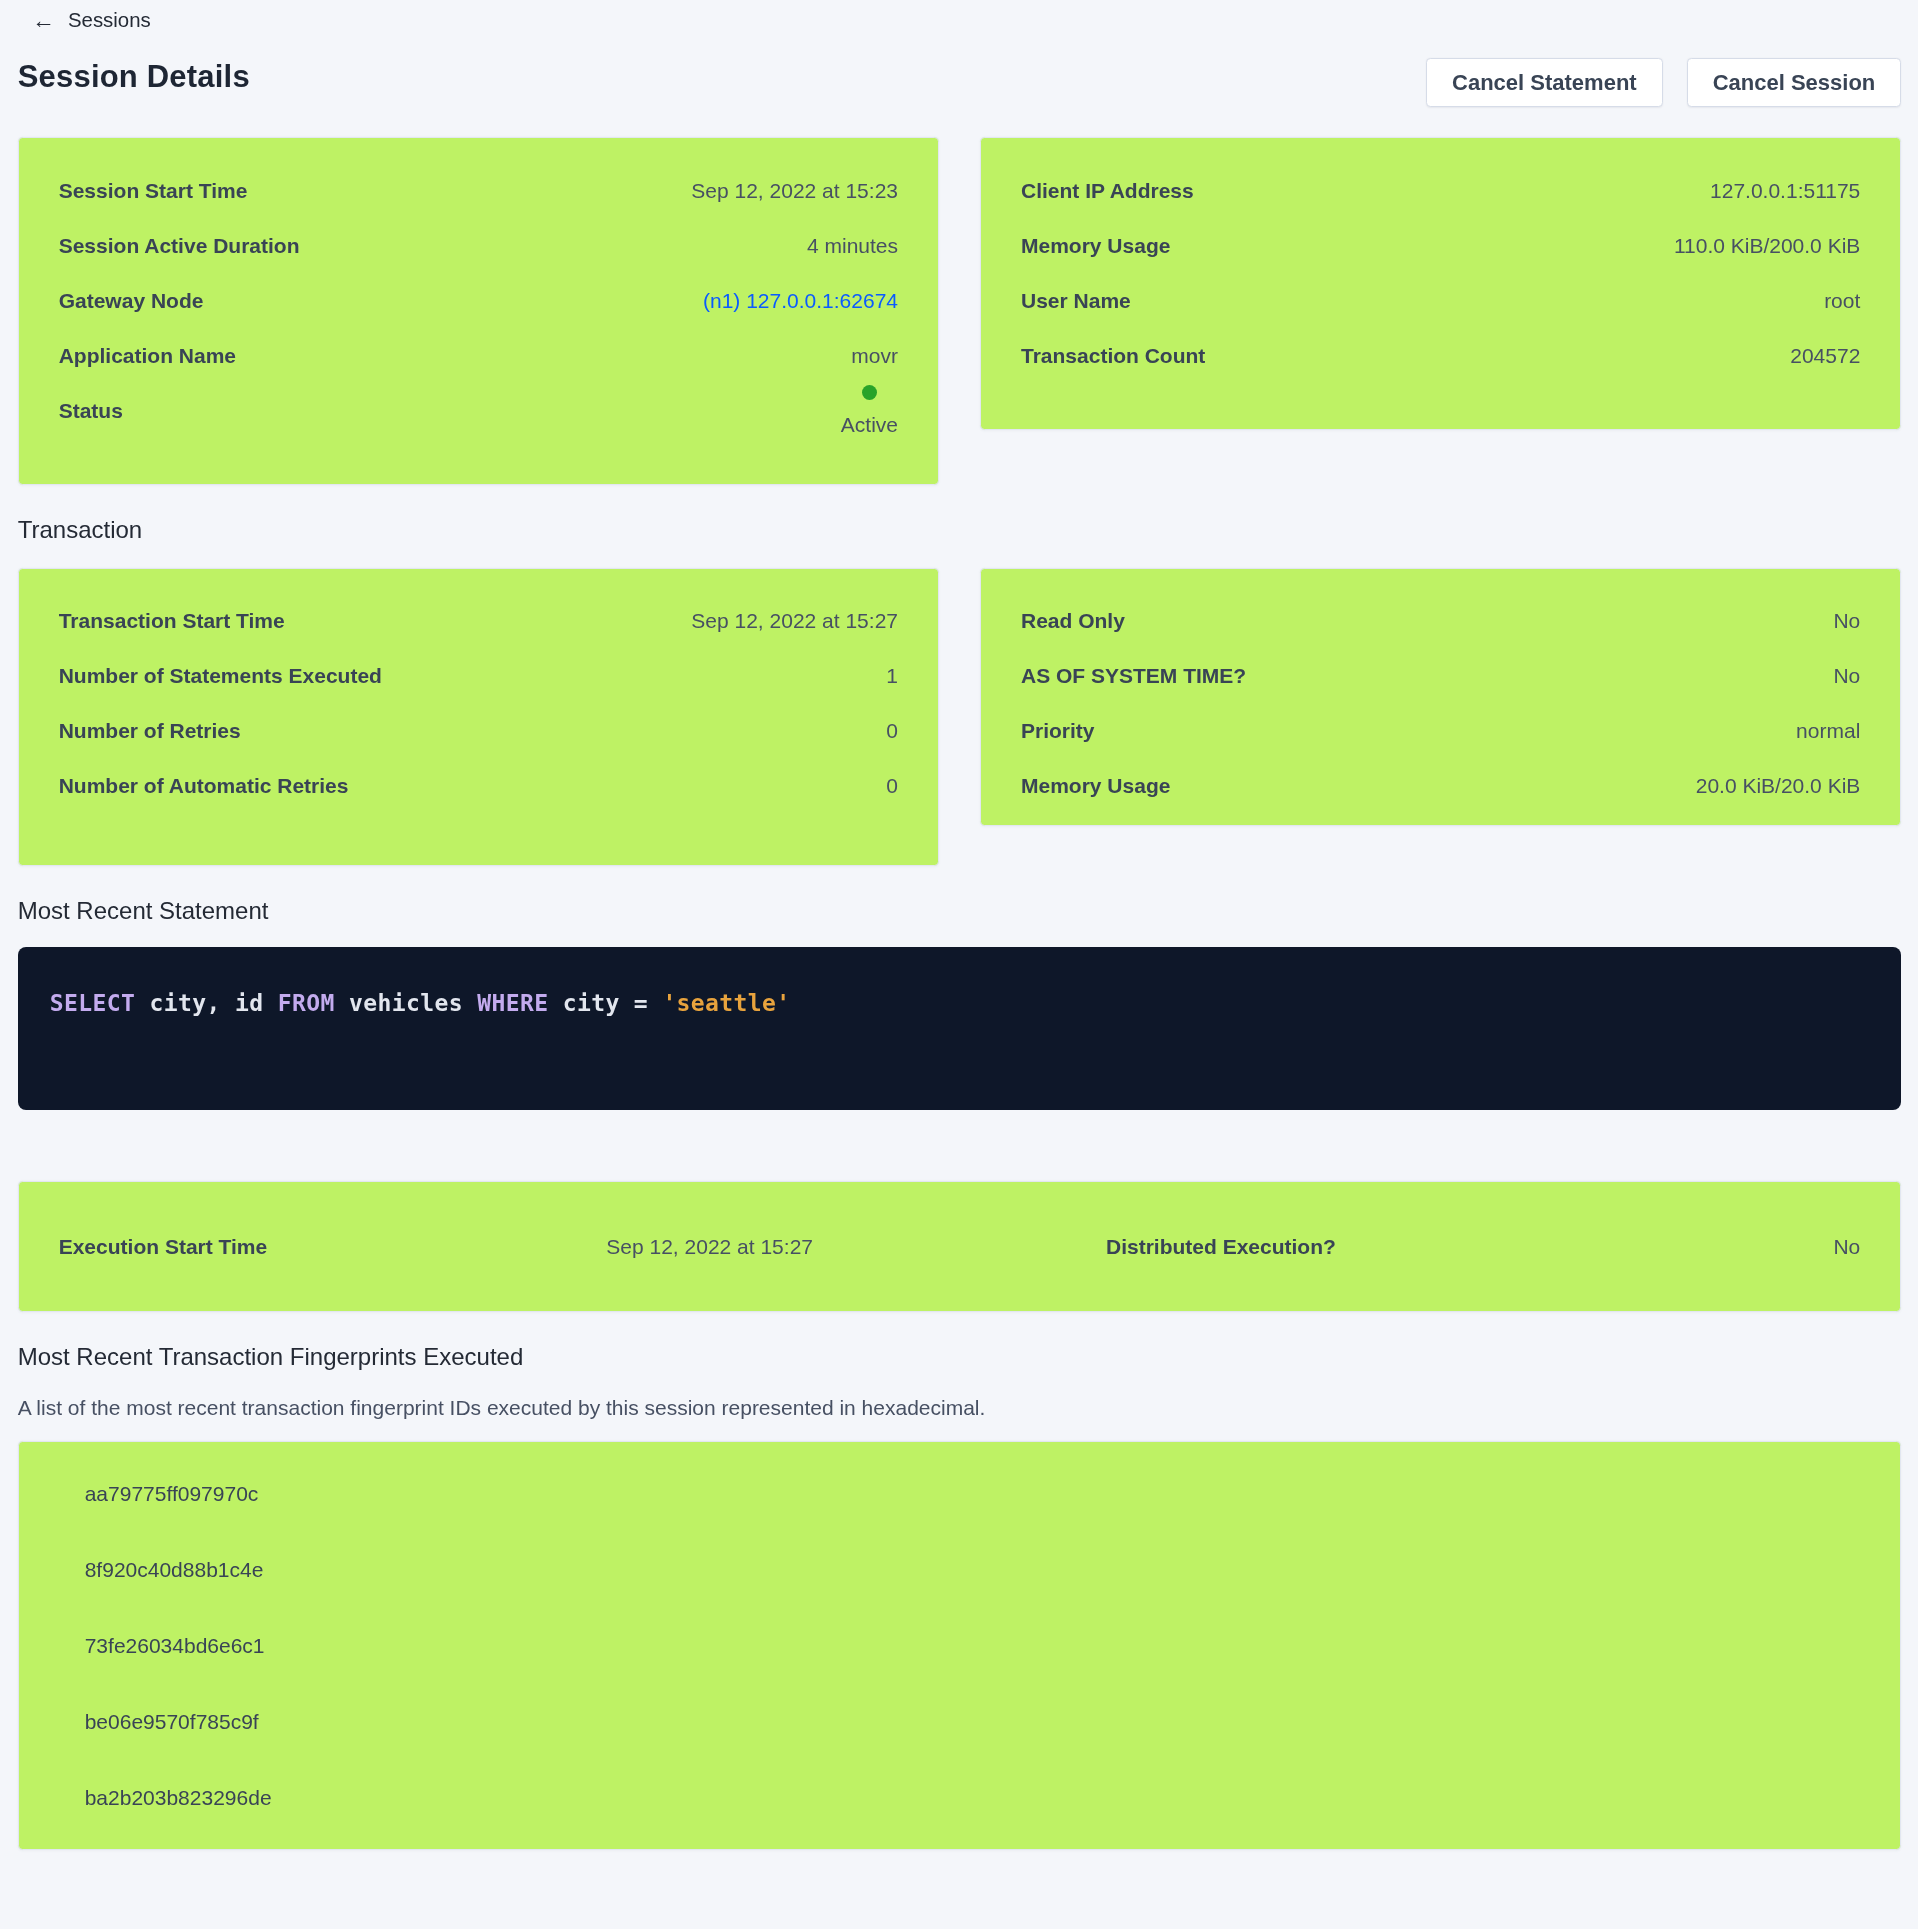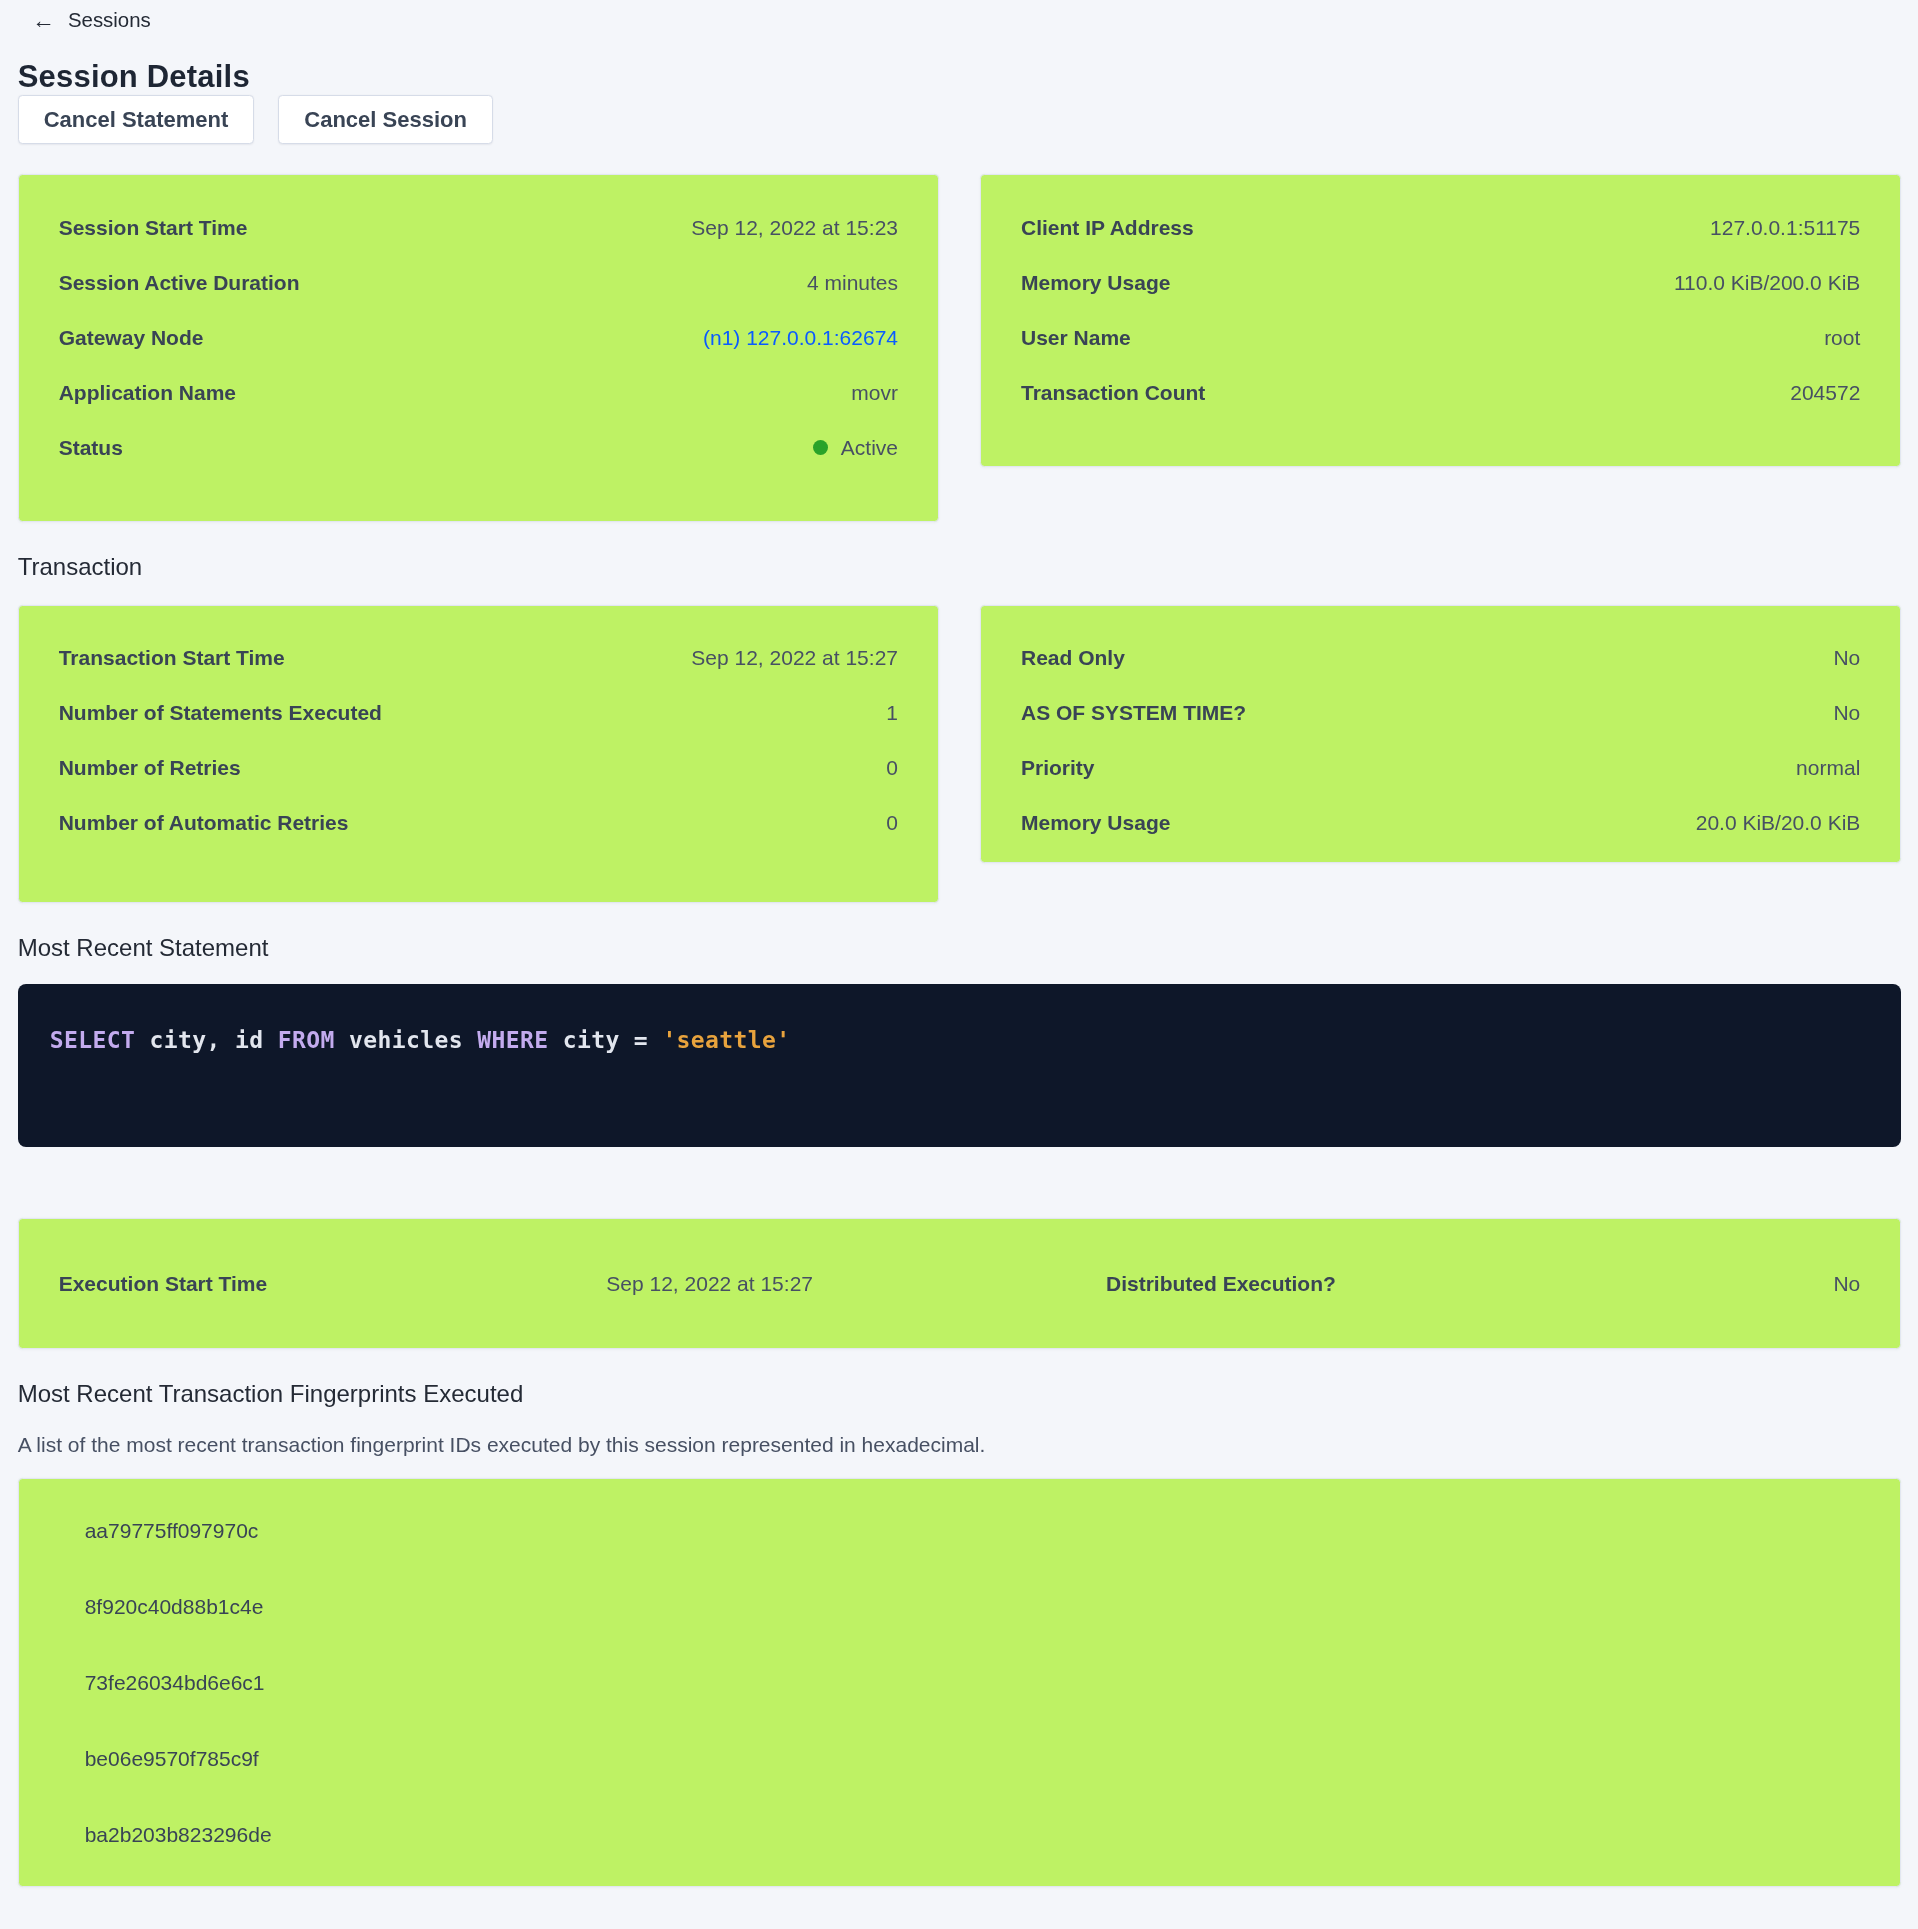--- a/index.html
+++ b/index.html
@@ -25,21 +25,21 @@
     overflow:hidden;
   }
   .content{padding:8.9px 17.7px 0 17.7px;}
 
   
   .back-row{padding-left:14px;}
   .back-link{display:inline-flex;align-items:center;gap:13.3px;font-size:20.4px;color:var(--heading);text-decoration:none;cursor:pointer;line-height:23px;}
   .back-link .arrow{font-size:23px;line-height:23px;}
 
   
-  .title-row{display:flex;justify-content:space-between;align-items:flex-start;margin-top:26.6px;flex-direction:column;}
+  .title-row{display:flex;justify-content:space-between;align-items:flex-start;margin-top:26.6px;}
   h1{margin:0;font-size:31px;line-height:37px;font-weight:700;color:#1e2634;letter-spacing:0.2px;}
   .actions{display:flex;gap:24px;}
   .btn{
     height:49px;padding:0 25px;background:#fff;border:0.9px solid #d6dce8;border-radius:4.4px;
     font-family:"Liberation Sans",sans-serif;font-size:22px;font-weight:700;color:#394455;
     box-shadow:0 0.9px 1.8px rgba(60,70,90,.08);cursor:pointer;
   }
 
   
   .cards-row{display:grid;grid-template-columns:1fr 1fr;column-gap:41px;align-items:start;}
@@ -48,21 +48,21 @@
     background:#bef264;border:0.9px solid var(--card-border);border-radius:4.4px;
     box-shadow:0 0.9px 2.7px rgba(60,70,90,.05);
     padding:25px 40px 46px 40px;
   }
   .card.pb-lg{padding-bottom:51px;}
   .card.pb-sm{padding-bottom:10.6px;}
   .info-row{height:55px;display:flex;align-items:center;justify-content:space-between;font-size:21px;}
   .info-label{font-weight:700;color:var(--label);}
   .info-value{font-weight:400;color:var(--value);text-align:right;}
   .info-value.link{color:var(--accent);cursor:pointer;text-decoration:none;font-weight:400;}
-  .status-wrap{display:inline-flex;align-items:center;gap:12.4px;}
+  .status-wrap{display:inline-flex;align-items:center;gap:12.4px;flex-direction:column;}
   .dot{width:15px;height:15px;border-radius:50%;background:var(--green);display:inline-block;}
 
   
   h2.section{margin:31px 0 0 0;font-size:24px;line-height:27.5px;font-weight:400;color:var(--heading);}
   .cards-row.row-2{margin-top:24px;}
 
   
   .code-block{
     margin-top:23px;background:var(--code-bg);border-radius:8px;
     padding:44px 44px 94px 32px;

